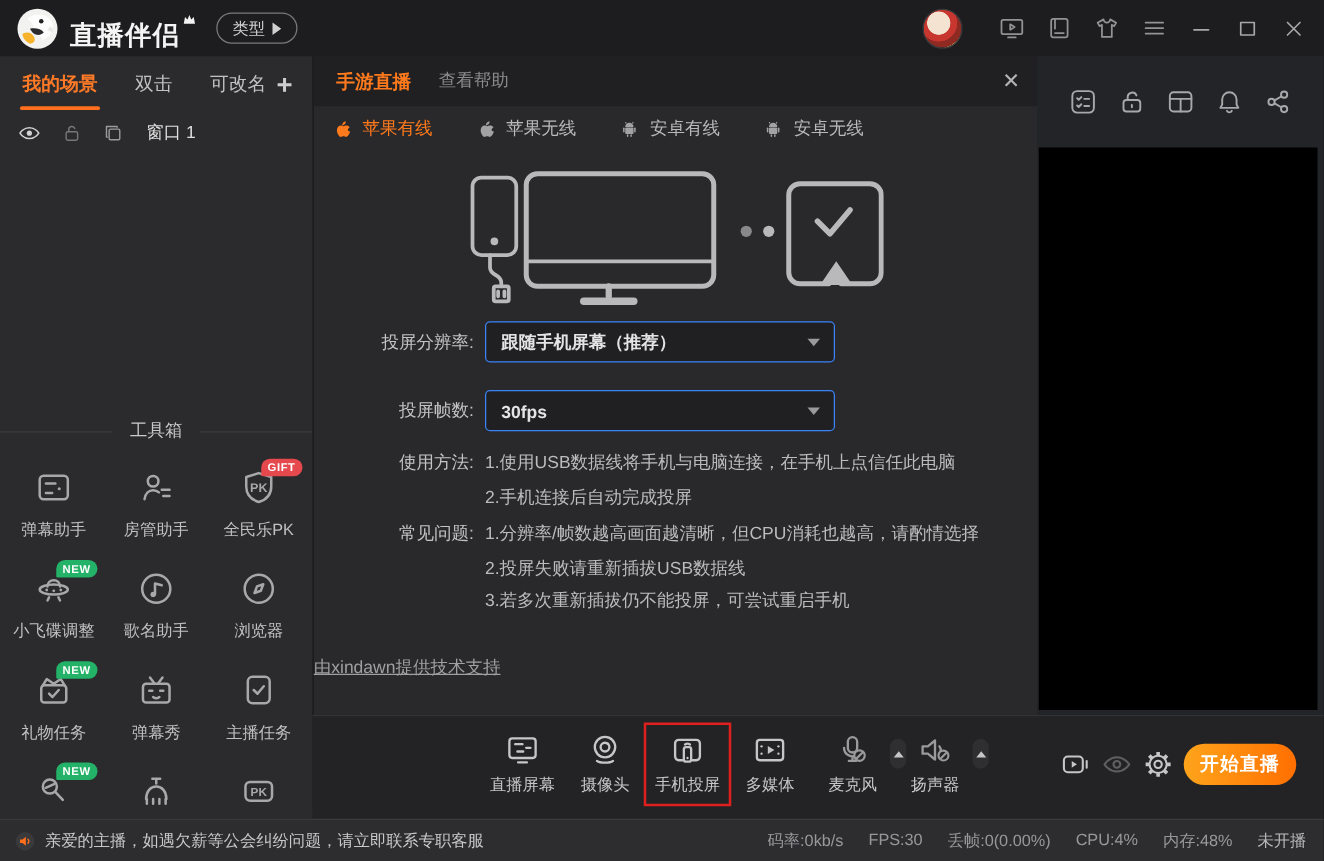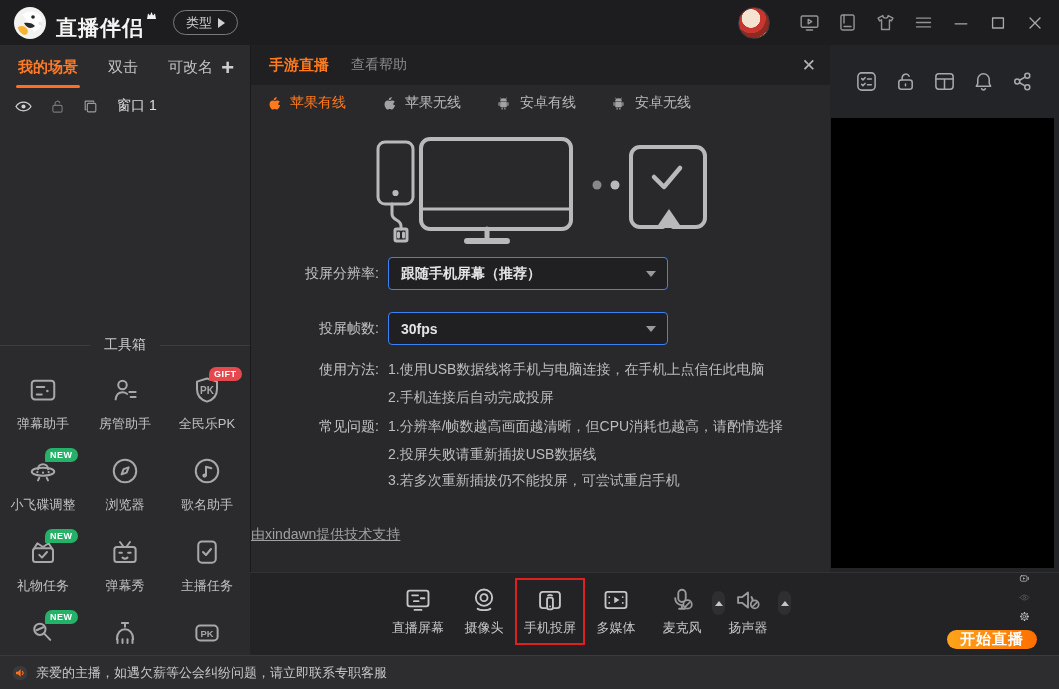--- a/index.html
+++ b/index.html
@@ -79,21 +79,21 @@
   
   .btoolbar { position:absolute; left:250px; top:572px; width:809px; height:76px; background:#232325; border-top:1px solid #323234; }
   .bt-tools { position:absolute; left:137px; top:0; height:76px; display:flex; gap:4px; }
   .bt-item { position:relative; width:62px; height:76px; display:flex; flex-direction:column; align-items:center; cursor:pointer; }
   .bt-item .b-ic { margin-top:13px; height:28px; display:flex; align-items:center; }
   .bt-label { margin-top:5px; color:#c6c6c8; font-size:13px; white-space:nowrap; }
   .bt-item.hl::before { content:""; position:absolute; left:-4px; right:-4px; top:5px; bottom:4px; border:2px solid #e01f1f; }
   .caret-pill { position:absolute; right:-12px; top:18px; width:13px; height:24px; background:#2f2f31; border-radius:7px;
     display:flex; align-items:center; justify-content:center; cursor:pointer; }
   .caret-pill i { width:0; height:0; border-bottom:5px solid #c6c6c8; border-left:4px solid transparent; border-right:4px solid transparent; }
-  .bt-right { position:absolute; right:22px; top:0; height:76px; display:flex; align-items:flex-end; gap:8px;flex-direction:column; }
+  .bt-right { position:absolute; right:22px; top:0; height:76px; display:flex; align-items:center; gap:8px; }
   .start-btn { width:90px; height:33px; border:none; border-radius:17px; color:#fff; font-size:15px; font-weight:bold;
     background:linear-gradient(90deg,#ffa41b,#ff6f00); cursor:pointer; letter-spacing:1px; }
 
   
   .statusbar { position:absolute; left:0; top:655px; width:1059px; height:34px; background:#2d2d30; border-top:1px solid #3a3a3c;
     display:flex; align-items:center; }
   .notice { display:flex; align-items:center; gap:8px; margin-left:12px; color:#c8c8ca; font-size:13px; }
   .stats { position:absolute; right:14px; display:flex; gap:20px; color:#98989a; font-size:13px; }
   .stats .live-state { color:#b9b9bb; }
 </style>
@@ -224,35 +224,35 @@
             </svg>
             <span class="badge green">NEW</span>
           </div>
           <div class="tool-label">小飞碟调整</div>
         </div>
 
         <div class="tool">
           <div class="t-ic">
             <svg width="30" height="30" viewBox="0 0 24 24">
               <circle class="stk" cx="12" cy="12" r="9"></circle>
-              <path class="stk" d="M9.3 14.7l1.6-4.2 4-1.4-1.6 4.2z"></path>
-            </svg>
-          </div>
-          <div class="tool-label">浏览器</div>
-        </div>
-
-        <div class="tool">
-          <div class="t-ic">
-            <svg width="30" height="30" viewBox="0 0 24 24">
-              <circle class="stk" cx="12" cy="12" r="9"></circle>
               <path class="stk" d="M11.2 15.5V8.6l4.3 1.2"></path>
               <circle cx="10" cy="15.6" r="1.7" fill="#a8a8aa"></circle>
             </svg>
           </div>
           <div class="tool-label">歌名助手</div>
+        </div>
+
+        <div class="tool">
+          <div class="t-ic">
+            <svg width="30" height="30" viewBox="0 0 24 24">
+              <circle class="stk" cx="12" cy="12" r="9"></circle>
+              <path class="stk" d="M9.3 14.7l1.6-4.2 4-1.4-1.6 4.2z"></path>
+            </svg>
+          </div>
+          <div class="tool-label">浏览器</div>
         </div>
 
         <div class="tool">
           <div class="t-ic">
             <svg width="30" height="30" viewBox="0 0 24 24">
               <path class="stk" d="M5 9l2.5-4 4.5 3 4.5-3L19 9"></path>
               <rect class="stk" x="4" y="9" width="16" height="11" rx="2"></rect>
               <path class="stk" d="M9 14.3l2.2 2.2 4-4.5"></path>
             </svg>
             <span class="badge green">NEW</span>
@@ -538,15 +538,23 @@
 
   <div class="statusbar">
     <div class="notice">
       <svg width="16" height="16" viewBox="0 0 24 24">
         <circle cx="12" cy="12" r="11" fill="#3a3a3c"></circle>
         <path d="M6 10v4h3l4 3.5v-11L9 10z" fill="#ff6f1e"></path>
         <path d="M15.5 9.5a3.6 3.6 0 0 1 0 5" stroke="#ff6f1e" stroke-width="1.6" fill="none" stroke-linecap="round"></path>
       </svg>
       <span>亲爱的主播，如遇欠薪等公会纠纷问题，请立即联系专职客服</span>
     </div>
+    <div class="stats">
+      <span>码率:0kb/s</span>
+      <span>FPS:30</span>
+      <span>丢帧:0(0.00%)</span>
+      <span>CPU:4%</span>
+      <span>内存:48%</span>
+      <span class="live-state">未开播</span>
+    </div>
   </div>
 
 </div>
 
 </body></html>

